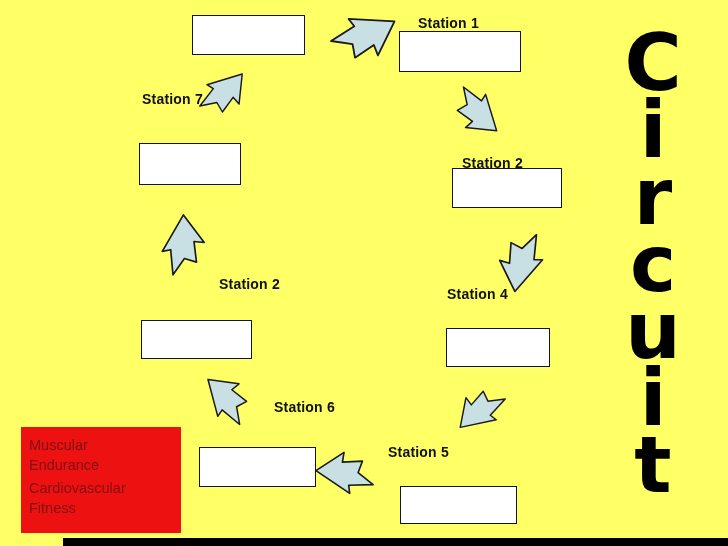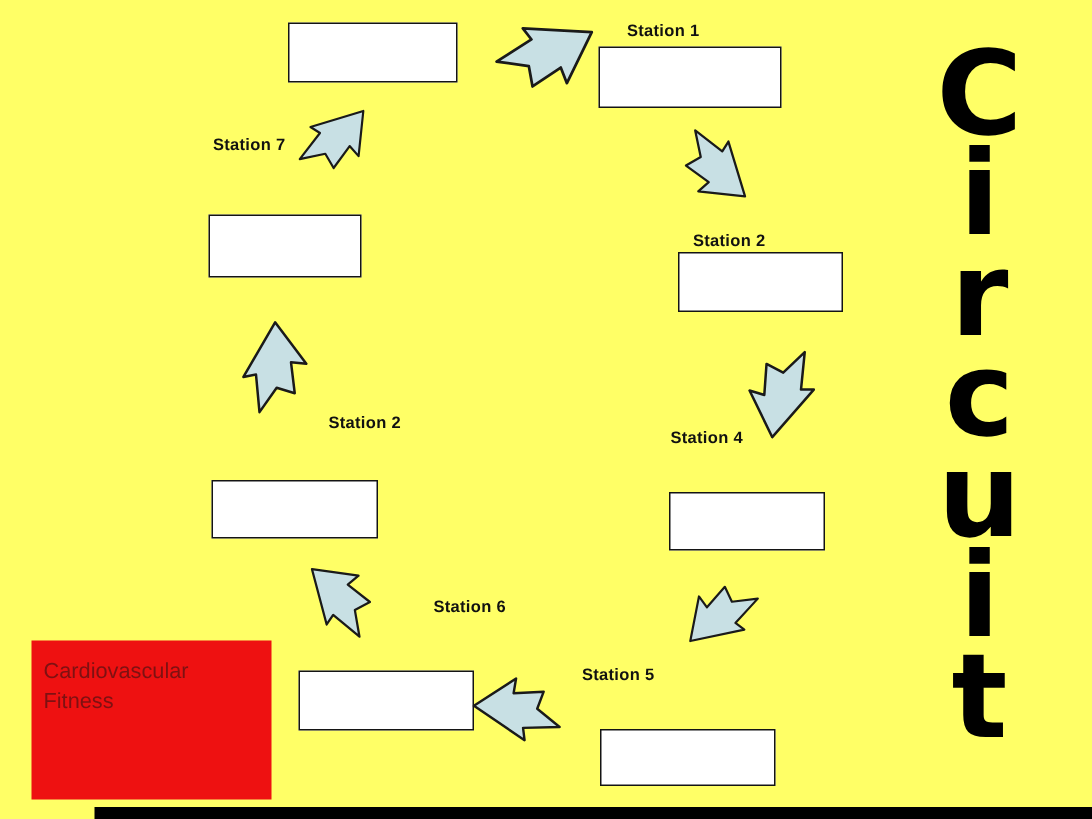--- a/index.html
+++ b/index.html
@@ -7,21 +7,21 @@
     position:relative; width:728px; height:546px;
     background:var(--bg, #FFFF66);
     overflow:hidden;
     font-family:"Liberation Sans", sans-serif;
   }
   .wbox {
     position:absolute; background:#ffffff;
     border:1.4px solid #141414; box-sizing:border-box;
   }
   .stlabel {
-    position:absolute; font-size:11px; font-weight:bold; color:#111;
+    position:absolute; font-size:14px; font-weight:bold; color:#111;
     white-space:nowrap; letter-spacing:0.2px;
   }
   svg.arrow { position:absolute; display:block; overflow:visible; }
   svg.arrow path {
     fill:var(--arrow-fill, #C8E0E4);
     stroke:#1a1a1a; stroke-width:2.6; stroke-linejoin:round;
   }
   .vtitle {
     position:absolute; left:603px; top:30px; width:100px;
     text-align:center; color:var(--title-fg, #000);
@@ -53,21 +53,21 @@
   <div class="wbox" style="left:446px;top:328px;width:104px;height:39px"></div>
   <div class="wbox" style="left:400px;top:486px;width:117px;height:38px"></div>
   <div class="wbox" style="left:199px;top:447px;width:117px;height:40px"></div>
   <div class="wbox" style="left:141px;top:320px;width:111px;height:39px"></div>
   <div class="wbox" style="left:139px;top:143px;width:102px;height:42px"></div>
 
   <div class="stlabel" style="left:418px;top:15px">Station 1</div>
   <div class="stlabel" style="left:462px;top:155px">Station 2</div>
   <div class="stlabel" style="left:447px;top:286px">Station 4</div>
   <div class="stlabel" style="left:388px;top:444px">Station 5</div>
-  <div class="stlabel" style="left:289px;top:399px">Station 6</div>
+  <div class="stlabel" style="left:274px;top:399px">Station 6</div>
   <div class="stlabel" style="left:219px;top:276px">Station 2</div>
   <div class="stlabel" style="left:142px;top:91px">Station 7</div>
 
   <svg class="arrow" viewBox="0 0 100 70" style="left:330px;top:11px;width:70px;height:50px;transform:rotate(-25deg)">
     <path d="M3,21 L42,16 L39,3 L97,34 L55,68 L56,52 L24,57 L29,38 Z"></path>
   </svg>
   <svg class="arrow" viewBox="0 0 100 70" style="left:448px;top:91px;width:58px;height:42px;transform:rotate(45deg)">
     <path d="M3,21 L42,16 L39,3 L97,34 L55,68 L56,52 L24,57 L29,38 Z"></path>
   </svg>
   <svg class="arrow" viewBox="0 0 100 70" style="left:489px;top:239px;width:64px;height:46px;transform:rotate(103deg)">
@@ -93,20 +93,24 @@
     <div class="vletter">C</div>
     <div class="vletter">i</div>
     <div class="vletter">r</div>
     <div class="vletter">c</div>
     <div class="vletter">u</div>
     <div class="vletter">i</div>
     <div class="vletter">t</div>
   </div>
 
   <div class="infobox">
+    <div class="item1">
+      <div>Muscular</div>
+      <div>Endurance</div>
+    </div>
     <div class="item2">
       <div>Cardiovascular</div>
       <div>Fitness</div>
     </div>
   </div>
 
   <div class="bottombar"></div>
 
 </div>
 

